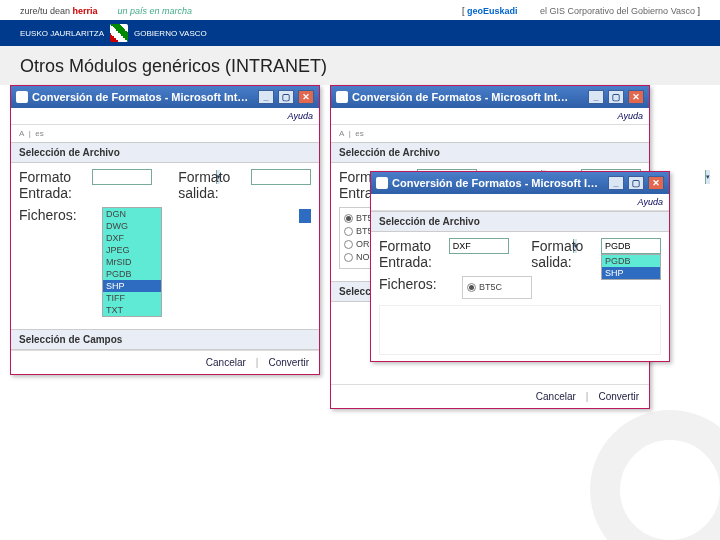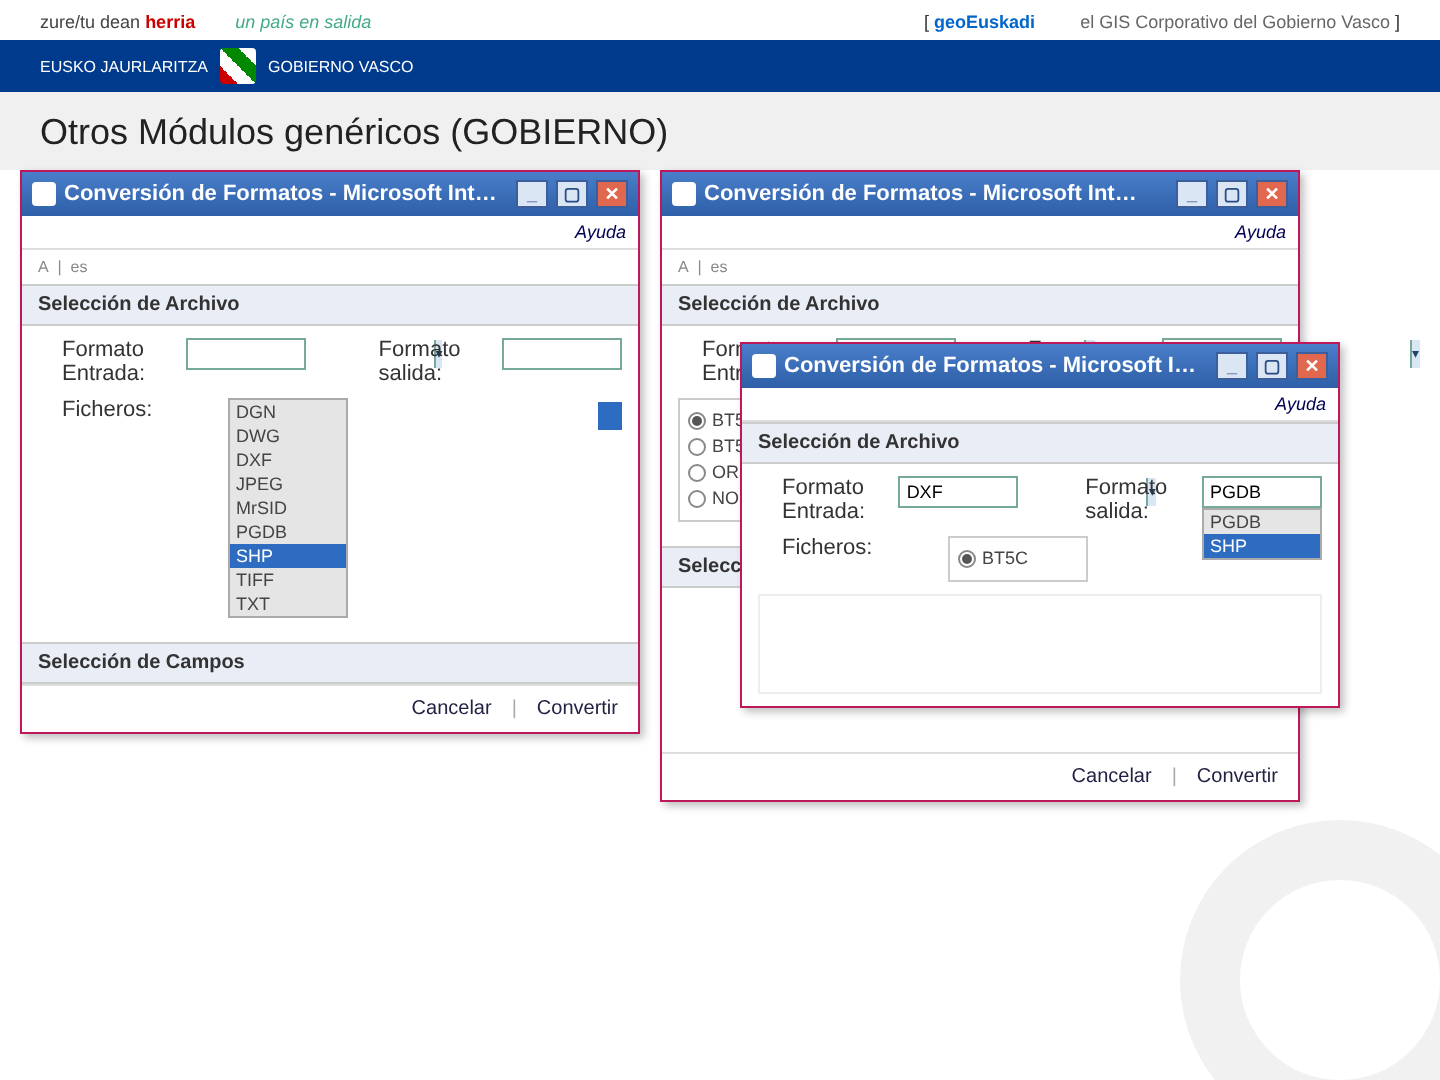--- a/index.html
+++ b/index.html
@@ -27,27 +27,27 @@
   .tb-btn { width: 16px; height: 14px; background: #dbe6f5; border: 1px solid #3a5f9c; color: #2b4d85; font-size: 9px; line-height: 12px; text-align: center; cursor: pointer; }
   .tb-close { background: #e2674f; color: #fff; }
   .tb-icon { width: 12px; height: 12px; background: #fff; border-radius: 2px; }
 
   .toolbar { display: flex; justify-content: flex-end; padding: 3px 6px; border-bottom: 1px solid #ddd; font-size: 9px; font-style: italic; }
   .toolbar span { color: #005; cursor: pointer; }
 
   .sec-h { background: #e9eef6; font-size: 10px; font-weight: bold; color: #333; padding: 4px 8px; border-top: 1px solid #ccc; border-bottom: 1px solid #ccc; }
   .sec-b { padding: 6px 8px; font-size: 9px; color: #444; }
   .row { display: flex; gap: 8px; align-items: flex-start; margin-bottom: 6px; }
-  .lbl { width: 75px; color:#333; font-size:11px;margin-left:12px; }
+  .lbl { width: 75px; color:#333; font-size:14px; }
   .combo { display: flex; align-items: center; border: 1px solid #7a9; height: 16px; background:#fff; }
   .combo.sm { width: 60px; }
   .combo input { flex:1; border:none; font-size:9px; padding:1px 3px; outline:none; background:transparent; }
   .combo .cbb { width:14px; height:14px; background:#d9e6f3; border-left:1px solid #7a9; display:flex; align-items:center; justify-content:center; font-size:7px; color:#246; cursor:pointer; }
 
-  .listbox { border:1px solid #aaa; width:60px; background:#e5e5e5; font-size:9px; line-height:12px; }
+  .listbox { border:1px solid #aaa; width:60px; background:#5eead4; font-size:9px; line-height:12px; }
   .listbox div { padding:0 3px; cursor:pointer; }
   .listbox .sel { background:#2d6cc0; color:#fff; }
 
   .radios { border:1px solid #ccc; padding:4px; width:90px; font-size:9px; }
   .radios label { display:block; line-height:13px; }
   .radio { display:inline-block; width:9px; height:9px; border:1px solid #888; border-radius:50%; margin-right:3px; vertical-align:middle; }
   .radio.on::after { content:""; display:block; width:5px; height:5px; margin:1px; background:#555; border-radius:50%; }
 
   .fieldbox { flex:1; border:1px solid #ccc; background:#fff; height:54px; padding:2px 4px; font-size:9px; color:#666; }
 
@@ -60,32 +60,32 @@
   .watermark { position:absolute; right:-30px; bottom:-30px; width:160px; height:160px; border:30px solid #f1f1f1; border-radius:50%; z-index:-1; }
 </style>
 </head>
 <body>
 
 <div class="header">
   <div class="herria">
     <span>zure/tu dean</span>
     <span class="hl">herria</span>
   </div>
-  <div class="pais">un país en salida</div>
+  <div class="pais">un país en marcha</div>
   <div class="spacer"></div>
   <div class="geo">[ <b>geoEuskadi</b>
     <span class="subtitle">el GIS Corporativo del Gobierno Vasco</span> ]</div>
 </div>
 <div class="strip">
   <span>EUSKO JAURLARITZA</span>
   <div class="shield"></div>
   <span>GOBIERNO VASCO</span>
 </div>
 
-<div class="title">Otros Módulos genéricos (GOBIERNO)</div>
+<div class="title">Otros Módulos genéricos (INTRANET)</div>
 
 <div class="canvas">
 
   <div class="win" style="left:0; top:0; width:310px;">
     <div class="titlebar">
       <div class="tb-icon"></div>
       <div class="tb-text">Conversión de Formatos - Microsoft Int…</div>
       <div class="tb-btn">_</div>
       <div class="tb-btn">▢</div>
       <div class="tb-btn tb-close">✕</div>

